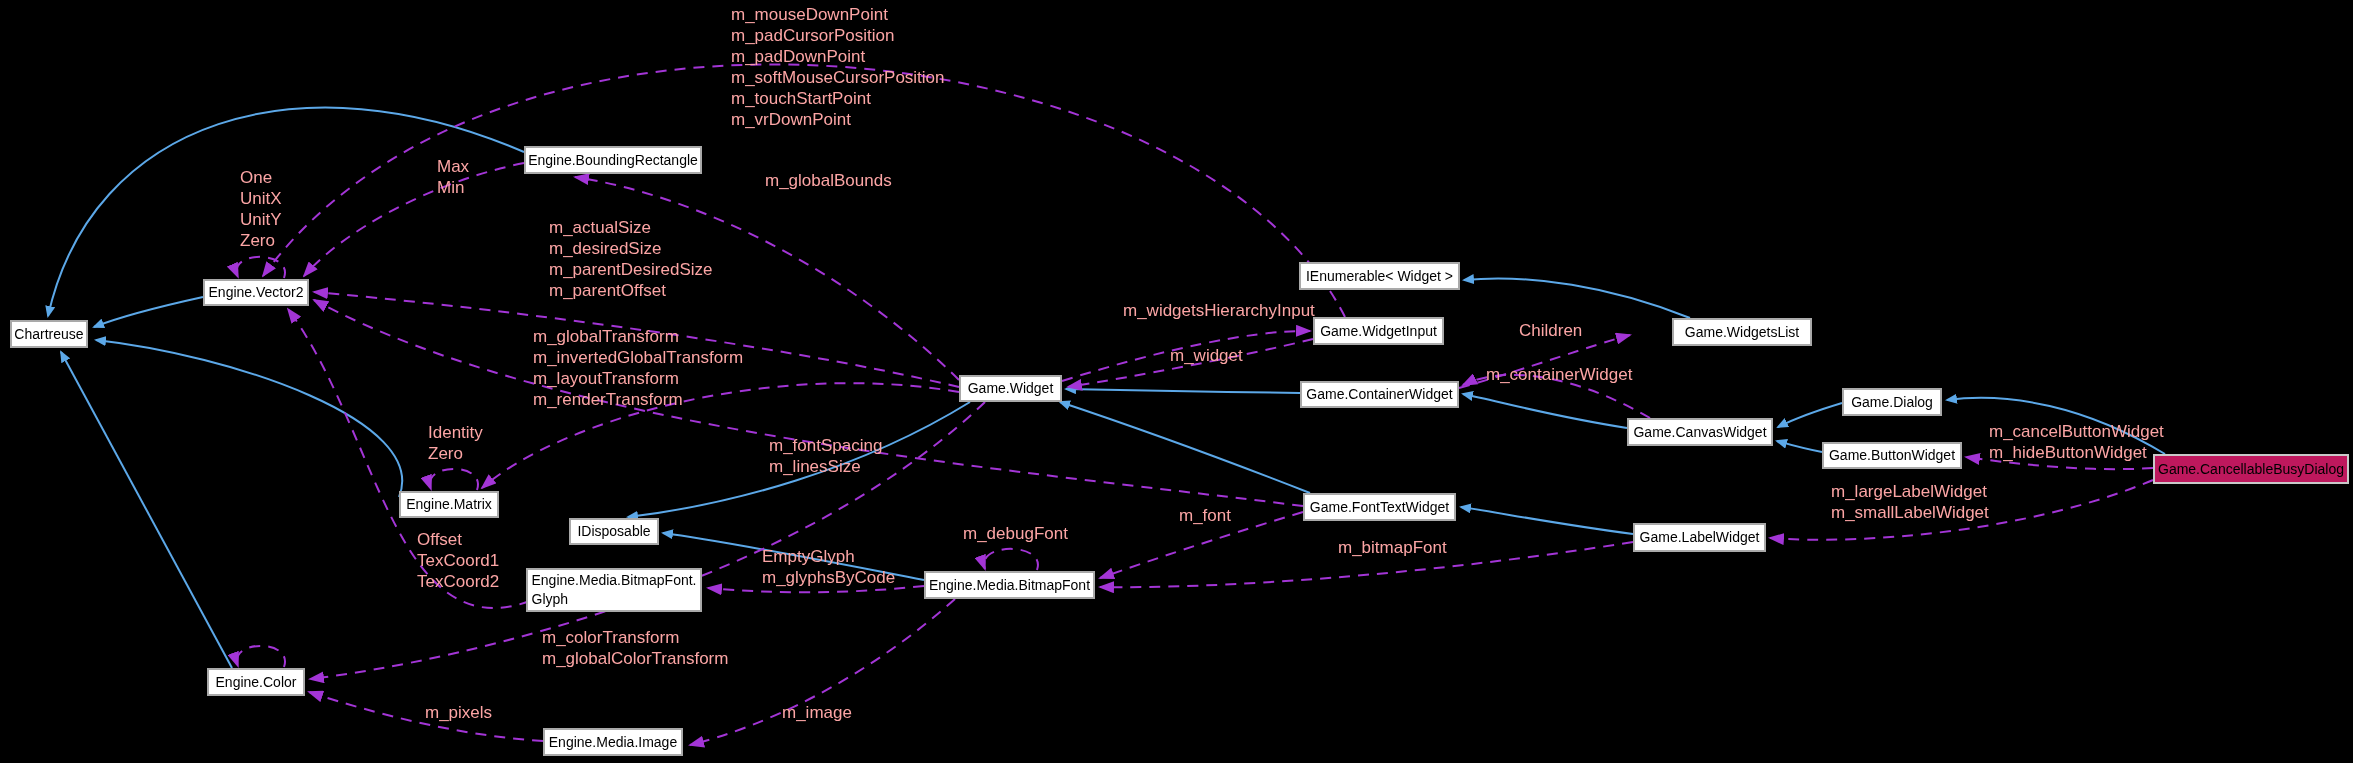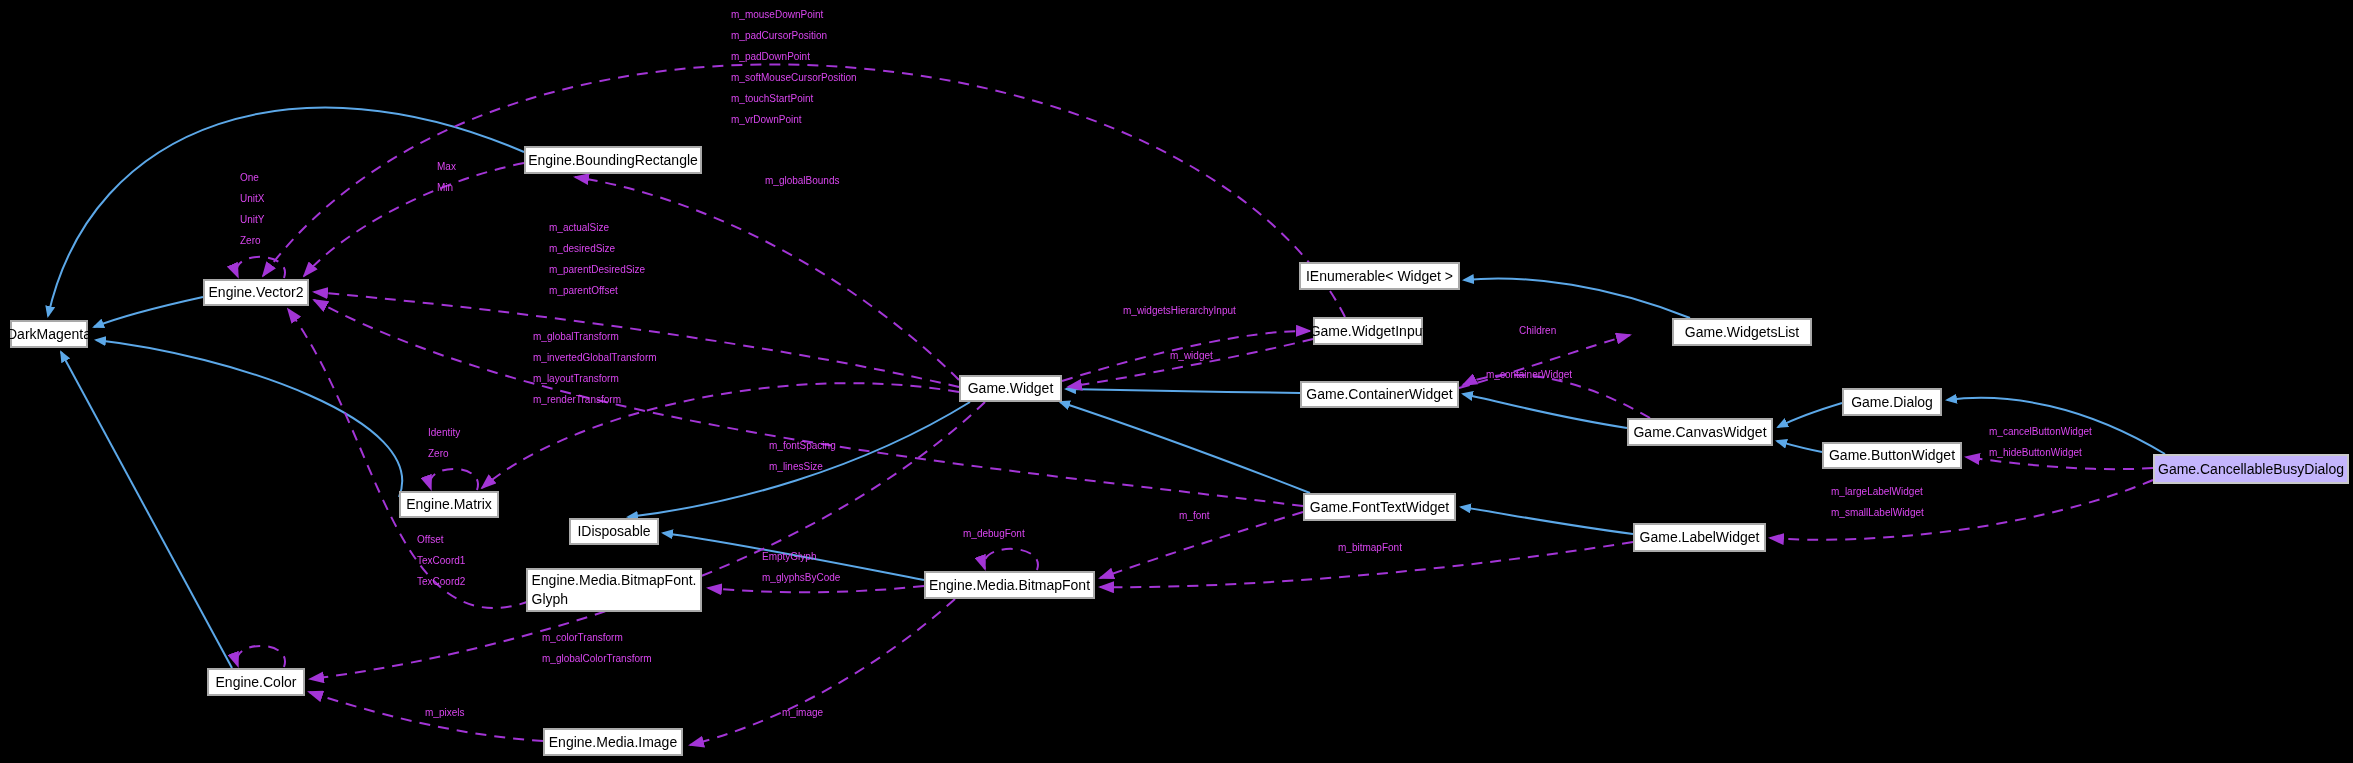--- a/index.html
+++ b/index.html
@@ -18,25 +18,25 @@
     background:#ffffff;
     border:2px solid #a9a9a9;
     box-sizing:border-box;
     color:#000;
     font-size:14px;
     display:flex;align-items:center;justify-content:center;
     text-align:left;
     white-space:pre-line;
     line-height:19px;
   }
-  .node.highlight{background:#c4b5fd;border-color:#c9c9c9;}
+  .node.highlight{background:#be185d;border-color:#c9c9c9;}
   .elabel{
     position:absolute;
-    color:#d946ef;
-    font-size:10px;
+    color:#fca5a5;
+    font-size:17px;
     line-height:21px;
     white-space:pre-line;
   }
 </style>
 </head>
 <body>
 
 <div id="diagram">
 
   <svg id="edges" viewBox="0 0 2353 763" xmlns="http://www.w3.org/2000/svg">
@@ -82,25 +82,25 @@
     <path class="edge-purple" marker-end="url(#arrP)" d="M 1303,512 C 1210,540 1152,560 1100,578"></path>
     <path class="edge-purple" marker-end="url(#arrP)" d="M 1633,542 C 1420,576 1212,589 1100,587"></path>
     <path class="edge-purple" marker-end="url(#arrP)" d="M 1037,570 C 1047,542 975,542 985,569"></path>
     <path class="edge-purple" marker-end="url(#arrP)" d="M 924,586 C 850,594 772,594 708,588"></path>
     <path class="edge-purple" marker-end="url(#arrP)" d="M 985,402 C 800,580 470,660 310,679"></path>
     <path class="edge-purple" marker-end="url(#arrP)" d="M 543,741 C 460,736 372,713 309,692"></path>
     <path class="edge-purple" marker-end="url(#arrP)" d="M 284,667 C 294,639 228,639 238,666"></path>
     <path class="edge-purple" marker-end="url(#arrP)" d="M 955,599 C 862,682 762,727 690,745"></path>
   </svg>
 
-  <div class="node" style="left:10px;top:320px;width:78px;height:28px">DarkMagenta</div>
+  <div class="node" style="left:10px;top:320px;width:78px;height:28px">Chartreuse</div>
   <div class="node" style="left:203px;top:279px;width:106px;height:27px">Engine.Vector2</div>
   <div class="node" style="left:524px;top:146px;width:178px;height:28px">Engine.BoundingRectangle</div>
   <div class="node" style="left:1299px;top:262px;width:161px;height:28px">IEnumerable&lt; Widget &gt;</div>
-  <div class="node" style="left:1313px;top:317px;width:110px;height:28px">Game.WidgetInput</div>
+  <div class="node" style="left:1313px;top:317px;width:131px;height:28px">Game.WidgetInput</div>
   <div class="node" style="left:1672px;top:318px;width:140px;height:28px">Game.WidgetsList</div>
   <div class="node" style="left:959px;top:375px;width:103px;height:27px">Game.Widget</div>
   <div class="node" style="left:1300px;top:381px;width:159px;height:27px">Game.ContainerWidget</div>
   <div class="node" style="left:1627px;top:418px;width:146px;height:28px">Game.CanvasWidget</div>
   <div class="node" style="left:1842px;top:388px;width:100px;height:28px">Game.Dialog</div>
   <div class="node" style="left:1822px;top:442px;width:140px;height:27px">Game.ButtonWidget</div>
   <div class="node highlight" style="left:2153px;top:454px;width:196px;height:30px">Game.CancellableBusyDialog</div>
   <div class="node" style="left:1303px;top:493px;width:153px;height:28px">Game.FontTextWidget</div>
   <div class="node" style="left:1633px;top:523px;width:133px;height:29px">Game.LabelWidget</div>
   <div class="node" style="left:399px;top:491px;width:100px;height:27px">Engine.Matrix</div>

